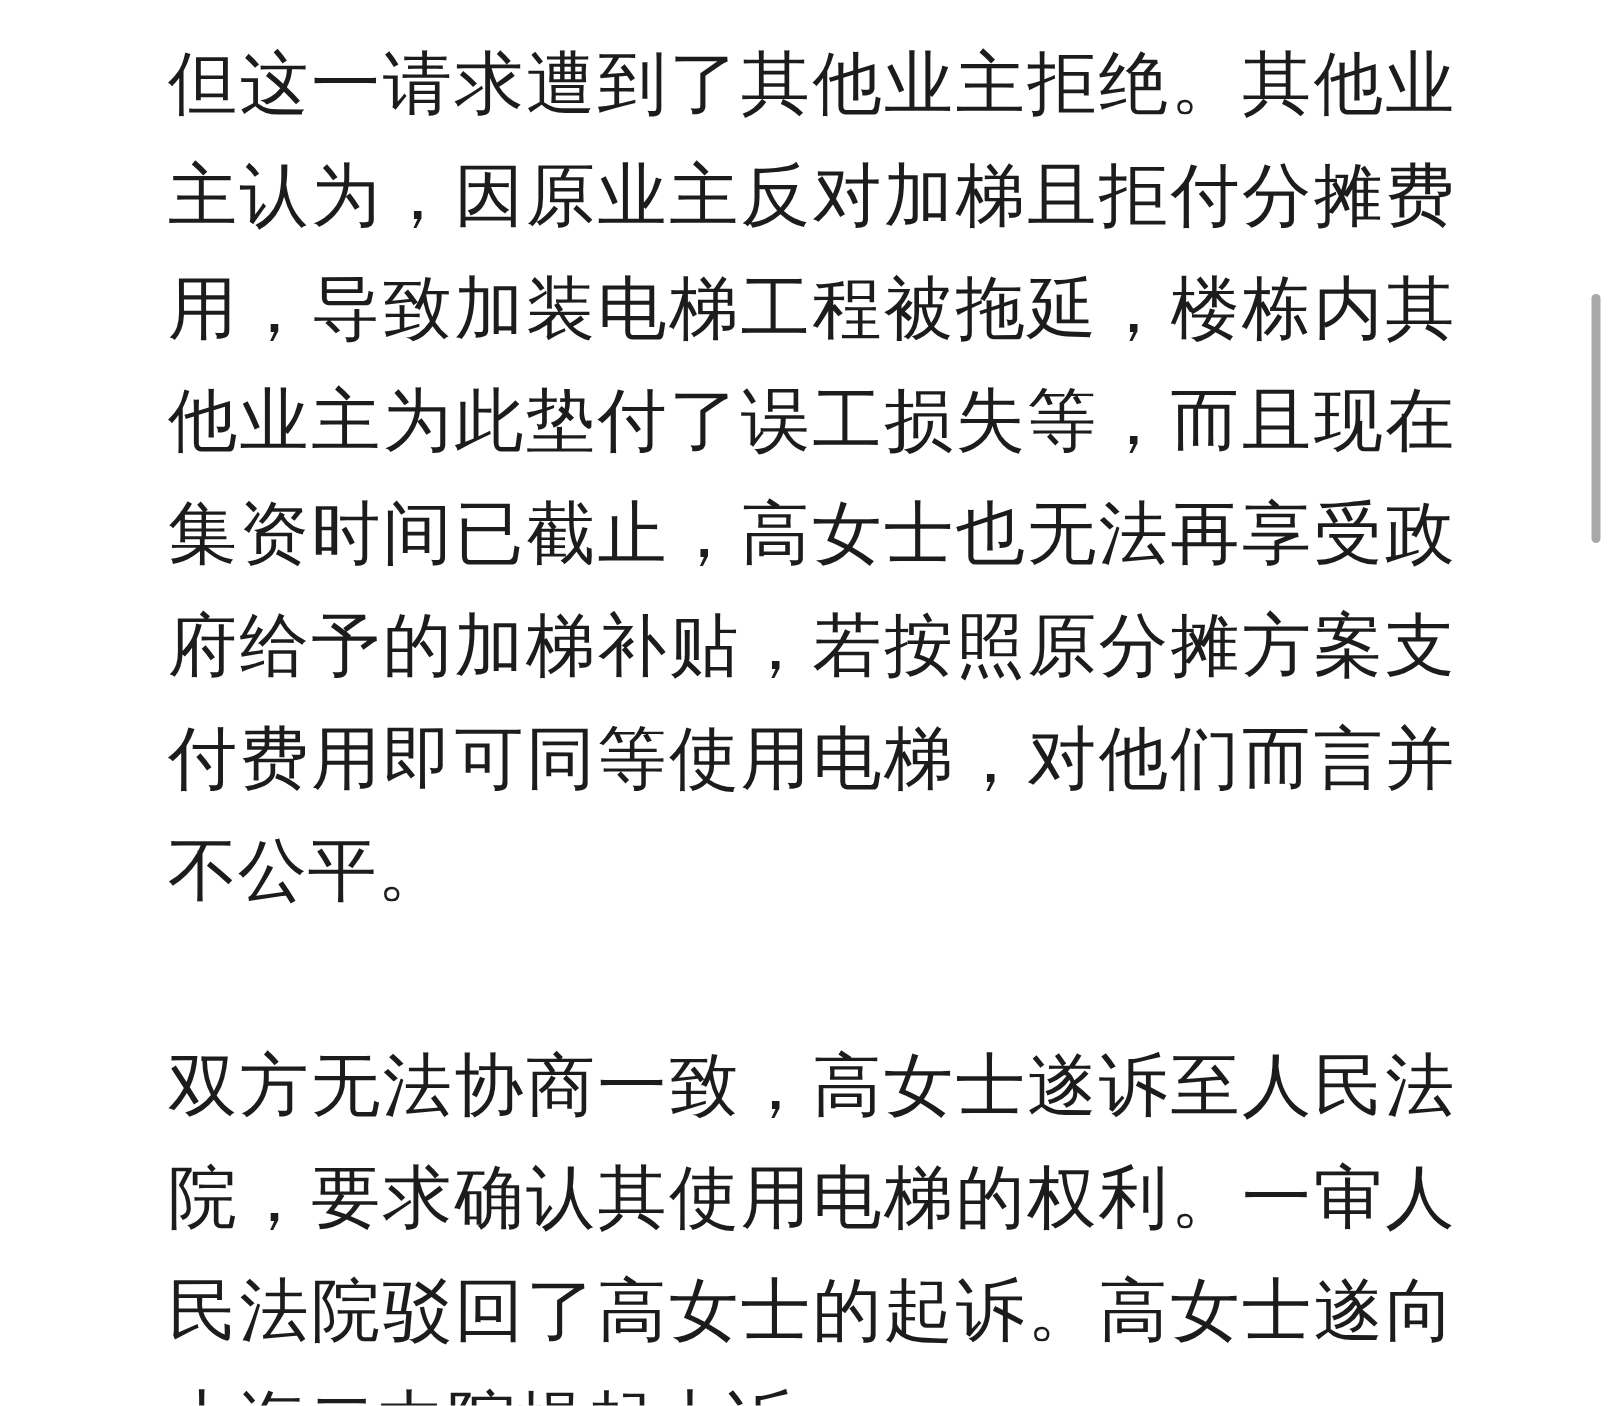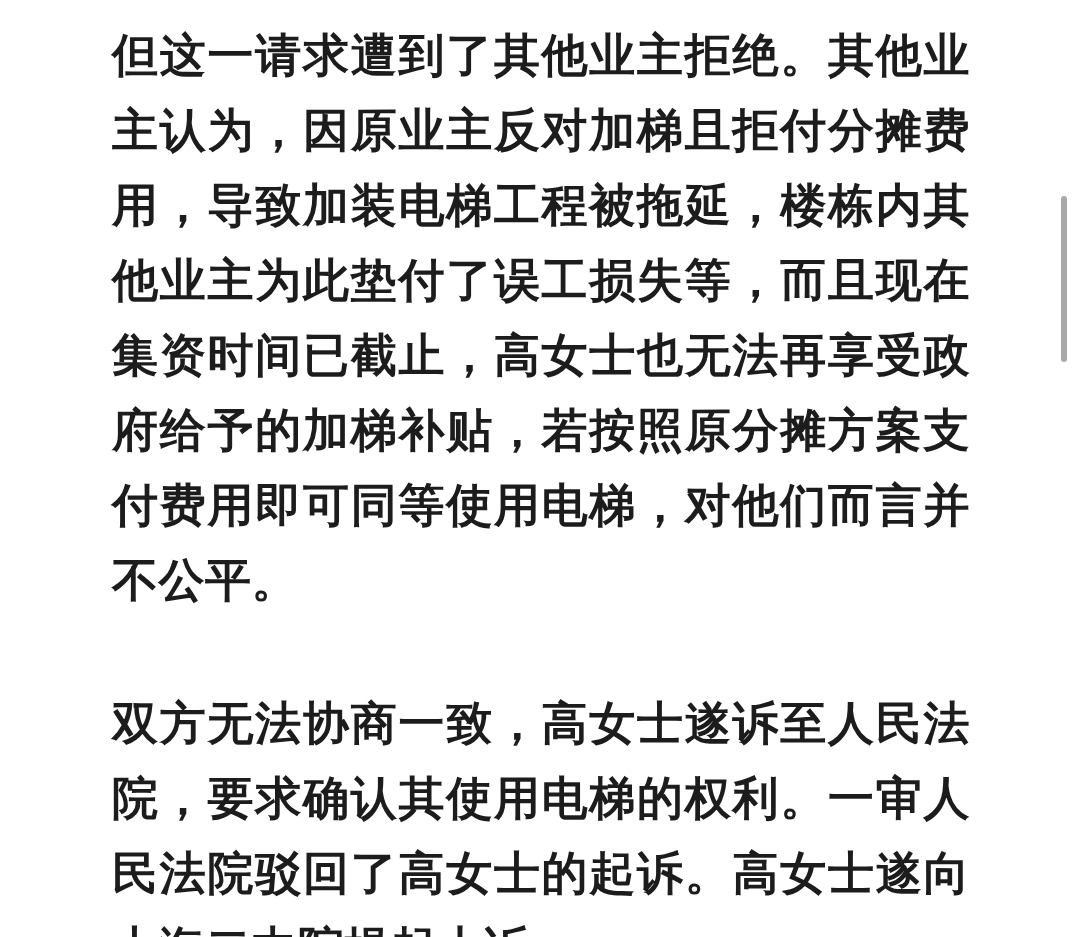--- a/index.html
+++ b/index.html
@@ -22,21 +22,21 @@
     position: relative;
   }
   .para {
     margin: 0;
     color: #1c1c1c;
     font-size: 46px;
     line-height: 75px;
     letter-spacing: 0.5px;
     text-align: justify;
     text-justify: inter-ideograph;
-    font-weight: 700;
+    font-weight: 400;
   }
   .para + .para {
     margin-top: 68px;
   }
   .scrollbar-track {
     position: absolute;
     right: 6px;
     top: 0;
     width: 8px;
     height: 937px;

